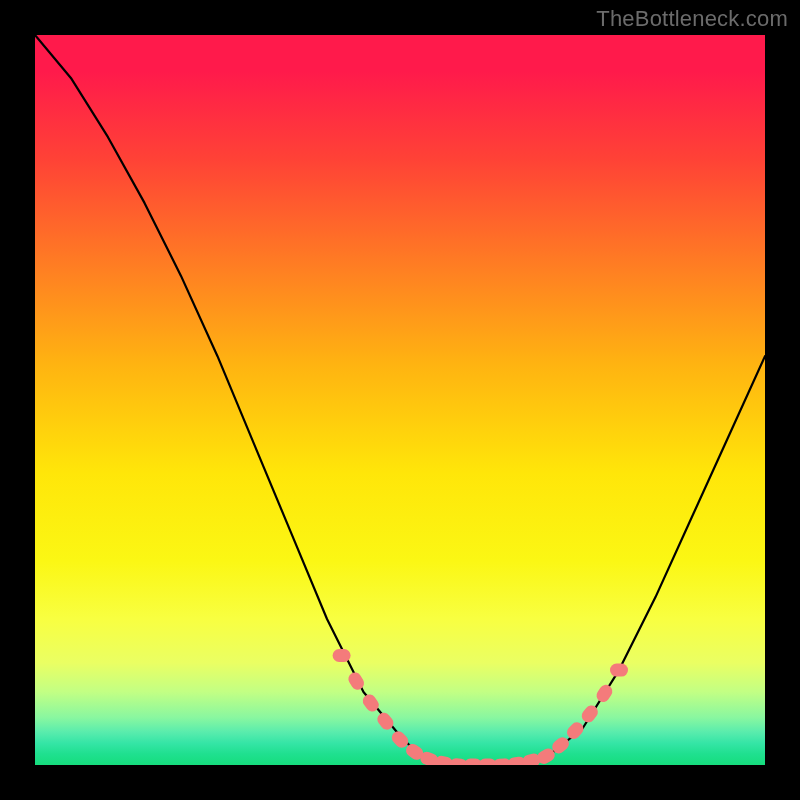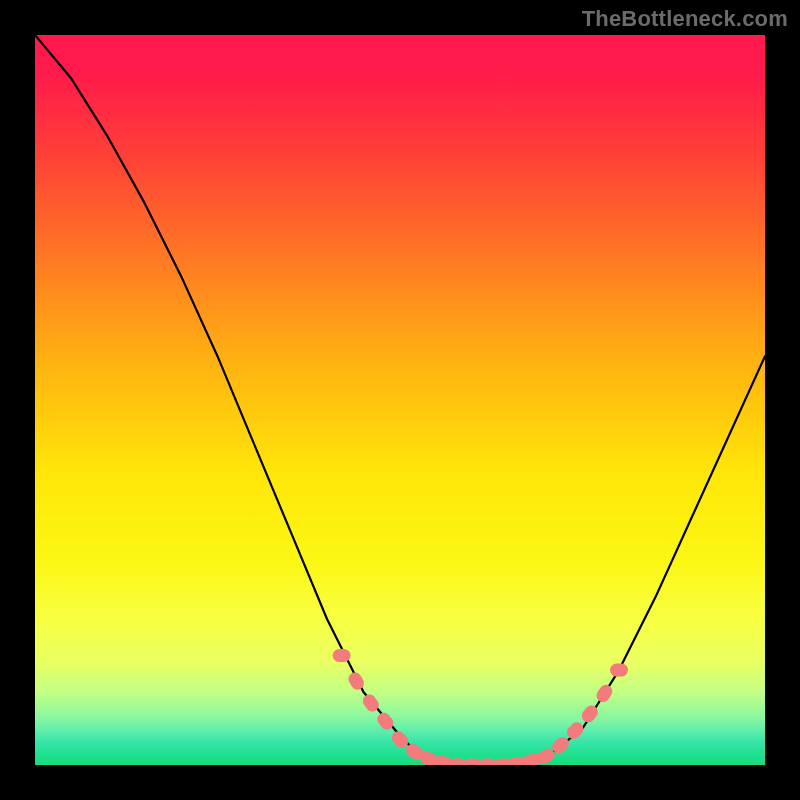--- a/index.html
+++ b/index.html
@@ -58,21 +58,21 @@
     left: 0;
     width: 730px;
     height: 730px;
   }
   .watermark {
     position: absolute;
     top: 6px;
     right: 12px;
     color: #6b6b6b;
     font-size: 22px;
-    font-weight: 700;
+    font-weight: 400;
     letter-spacing: 0.2px;
   }
 </style>
 </head>
 <body>
 
 <div class="frame">
   <div class="plot-area">
     <div class="gradient"></div>
     <svg class="svg-layer" viewBox="0 0 730 730">

